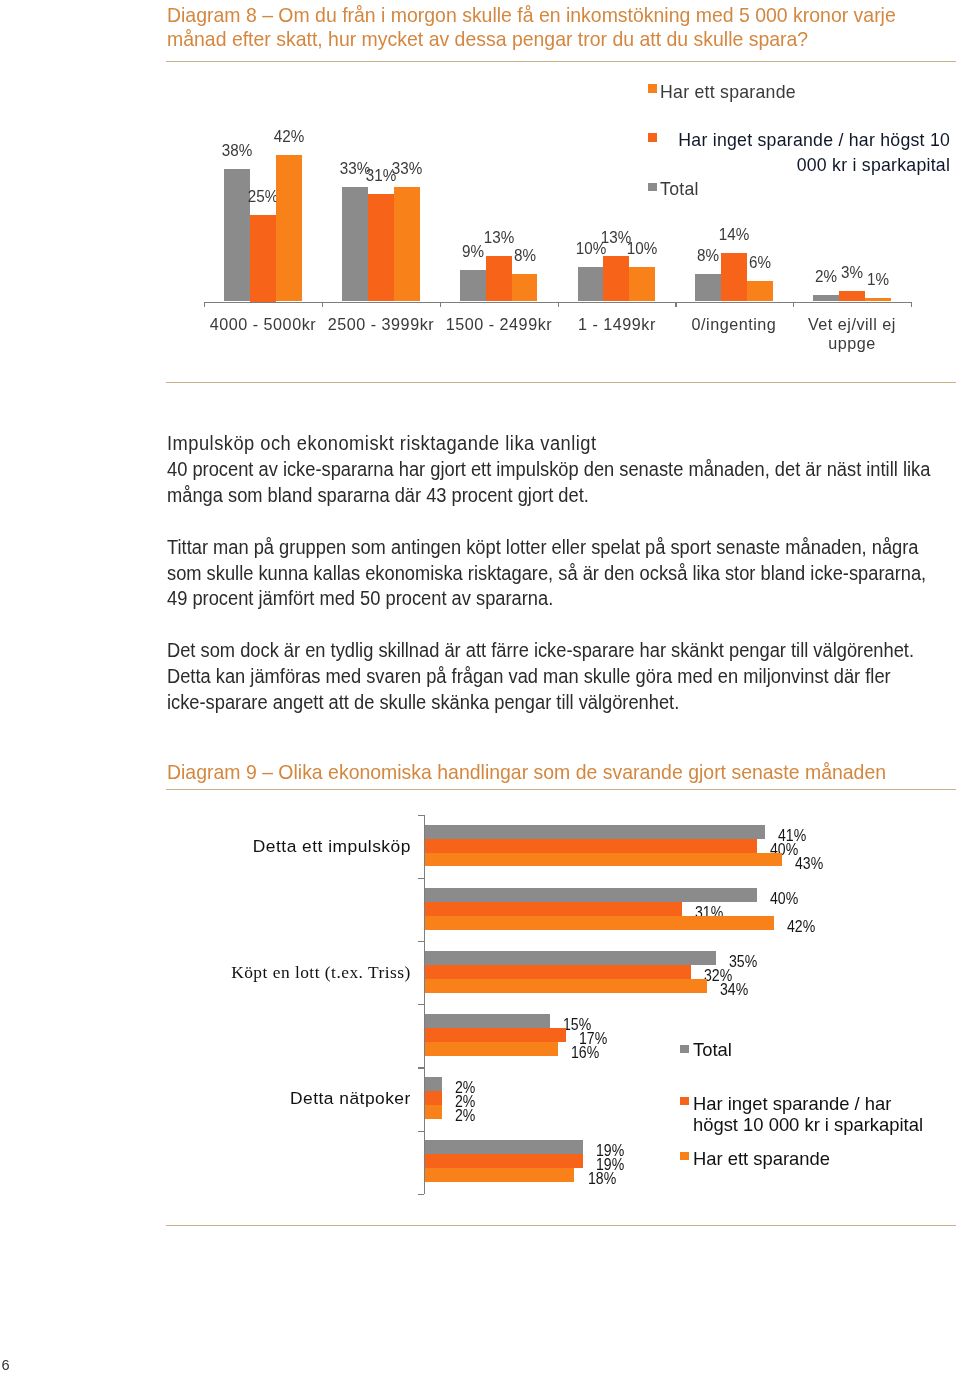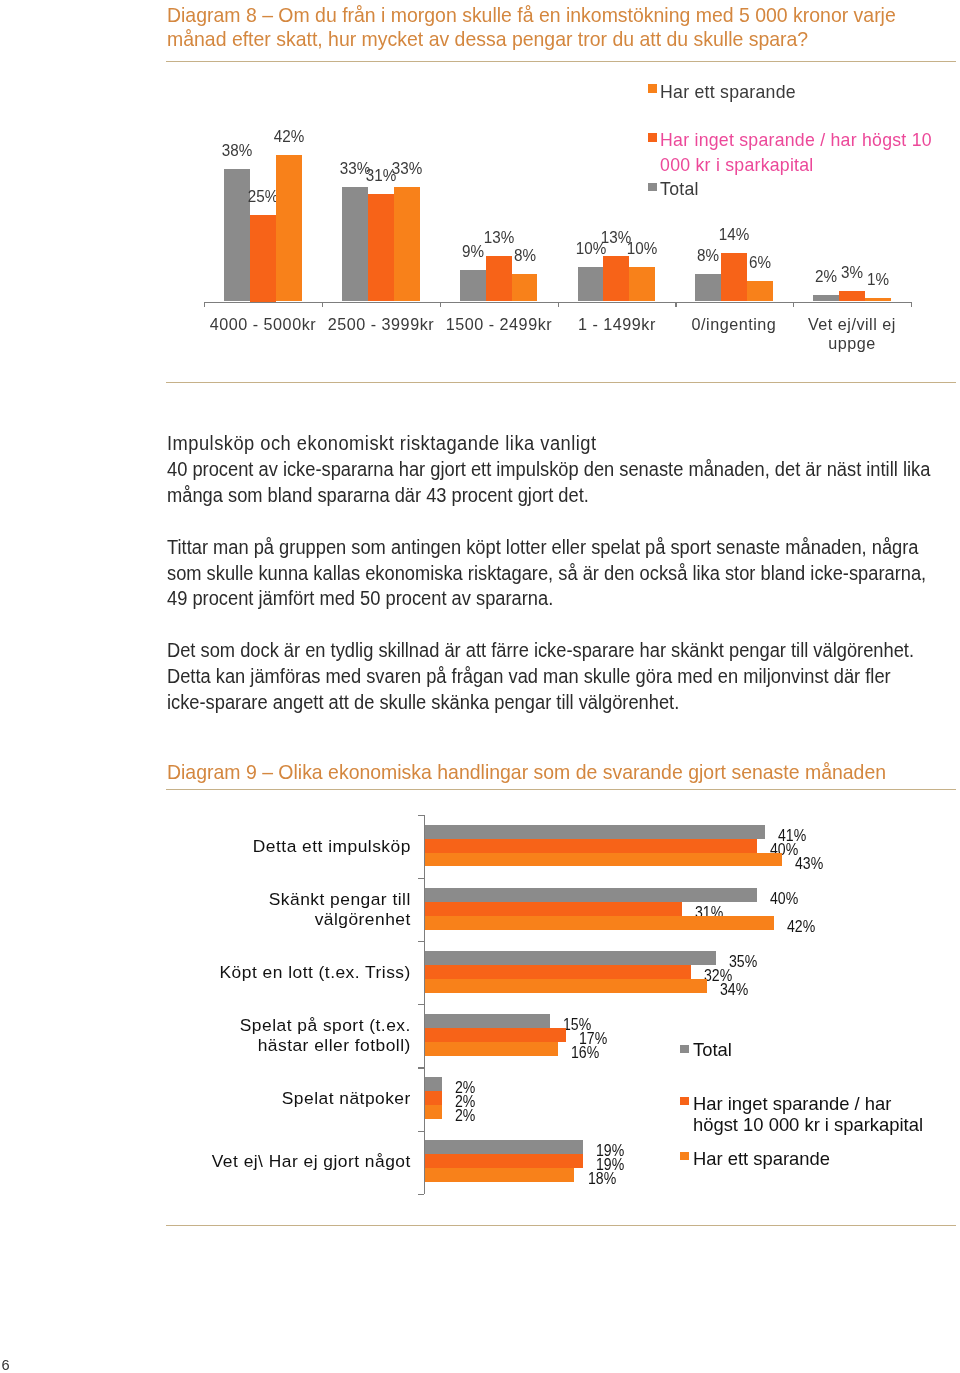--- a/index.html
+++ b/index.html
@@ -89,21 +89,21 @@
       <div style="position: absolute; left: 699.033px; top: 228.02px; width: 25.9px; height: 3.48px; background: rgb(248, 129, 26);"></div>
       <div class="vlab" style="left: 685.033px; top: 201.02px; width: 53.9px; text-align: center;">1%</div>
       <div class="xlab" style="left: 615.167px; top: 245px; width: 141.833px;">Vet ej/vill ej
 uppge</div>
       <div style="position: absolute; left: 482.3px; top: 11.5px; width: 300px;">
         <span style="position: absolute; left: 0px; top: 2.5px; width: 8.9px; height: 8.6px; background: rgb(248, 129, 26);"></span>
         <span style="position: absolute; left: 11.8px; top: -1.5px; width: 290px; font-size: 17.7px; line-height: 25.4px; color: rgb(58, 58, 58); white-space: pre-line; letter-spacing: 0.25px;">Har ett sparande</span>
       </div>
       <div style="position: absolute; left: 482.3px; top: 59px; width: 300px;">
         <span style="position: absolute; left: 0px; top: 4.3px; width: 8.9px; height: 8.6px; background: rgb(247, 99, 24);"></span>
-        <span style="position: absolute; left: 11.8px; top: -1.5px; width: 290px; font-size: 17.7px; line-height: 25.4px; color: #ec4899; white-space: pre-line; letter-spacing: 0.25px;">Har inget sparande / har högst 10
+        <span style="position: absolute; left: 11.8px; top: -1.5px; width: 290px; font-size: 17.7px; line-height: 25.4px; color: #0f172a; white-space: pre-line; letter-spacing: 0.25px; text-align: right;">Har inget sparande / har högst 10
 000 kr i sparkapital</span>
       </div>
       <div style="position: absolute; left: 482.3px; top: 108.5px; width: 300px;">
         <span style="position: absolute; left: 0px; top: 4.2px; width: 8.9px; height: 8.6px; background: rgb(139, 139, 139);"></span>
         <span style="position: absolute; left: 11.8px; top: -1.5px; width: 290px; font-size: 17.7px; line-height: 25.4px; color: rgb(58, 58, 58); white-space: pre-line; letter-spacing: 0.25px;">Total</span>
       </div>
     </div>
 
   <div class="rule" style="top: 382px; background: rgb(198, 177, 137);"></div>
 
@@ -132,51 +132,46 @@
       <div class="c9lab" style="left: 604.1px; top: 46.575px;">40%</div>
       <div style="position: absolute; left: 259px; top: 57.525px; width: 356.9px; height: 13.95px; background: rgb(248, 129, 26);"></div>
       <div class="c9lab" style="left: 629px; top: 60.525px;">43%</div>
       <div style="position: absolute; left: 0px; top: 20px; width: 244.8px; height: 63.1px; display: flex; align-items: center; justify-content: flex-end; text-align: right; font-size: 17.4px; line-height: 19.9px; color: rgb(17, 17, 17); white-space: pre-line; letter-spacing: 0.48px;">Detta ett impulsköp</div>
       <div style="position: absolute; left: 259px; top: 92.725px; width: 332px; height: 13.95px; background: rgb(139, 139, 139);"></div>
       <div class="c9lab" style="left: 604.1px; top: 95.725px;">40%</div>
       <div style="position: absolute; left: 259px; top: 106.675px; width: 257.3px; height: 13.95px; background: rgb(247, 99, 24);"></div>
       <div class="c9lab" style="left: 529.4px; top: 109.675px;">31%</div>
       <div style="position: absolute; left: 259px; top: 120.625px; width: 348.6px; height: 13.95px; background: rgb(248, 129, 26);"></div>
       <div class="c9lab" style="left: 620.7px; top: 123.625px;">42%</div>
-      <div style="position: absolute; left: 0px; top: 83.1px; width: 244.8px; height: 63.1px; display: flex; align-items: center; justify-content: flex-end; text-align: right; font-size: 17.4px; line-height: 19.9px; color: rgb(17, 17, 17); white-space: pre-line; letter-spacing: 0.48px;">Skänkt pengar till
-välgörenhet</div>
       <div style="position: absolute; left: 259px; top: 155.825px; width: 290.5px; height: 13.95px; background: rgb(139, 139, 139);"></div>
       <div class="c9lab" style="left: 562.6px; top: 158.825px;">35%</div>
       <div style="position: absolute; left: 259px; top: 169.775px; width: 265.6px; height: 13.95px; background: rgb(247, 99, 24);"></div>
       <div class="c9lab" style="left: 537.7px; top: 172.775px;">32%</div>
       <div style="position: absolute; left: 259px; top: 183.725px; width: 282.2px; height: 13.95px; background: rgb(248, 129, 26);"></div>
       <div class="c9lab" style="left: 554.3px; top: 186.725px;">34%</div>
-      <div style="position: absolute; left: 0px; top: 146.2px; width: 244.8px; height: 63.1px; display: flex; align-items: center; justify-content: flex-end; text-align: right; font-size: 17.4px; line-height: 19.9px; color: rgb(17, 17, 17); white-space: pre-line; letter-spacing: 0.48px;">Köpt en lott (t.ex. Triss)</div>
+      <div style="position: absolute; left: 0px; top: 146.2px; width: 244.8px; height: 63.1px; display: flex; align-items: center; justify-content: flex-end; text-align: right; font-size: 17.4px; line-height: 19.9px; color: rgb(17, 17, 17); white-space: pre-line; letter-spacing: 0.48px; font-family: Liberation Serif, serif;">Köpt en lott (t.ex. Triss)</div>
       <div style="position: absolute; left: 259px; top: 218.925px; width: 124.5px; height: 13.95px; background: rgb(139, 139, 139);"></div>
       <div class="c9lab" style="left: 396.6px; top: 221.925px;">15%</div>
       <div style="position: absolute; left: 259px; top: 232.875px; width: 141.1px; height: 13.95px; background: rgb(247, 99, 24);"></div>
       <div class="c9lab" style="left: 413.2px; top: 235.875px;">17%</div>
       <div style="position: absolute; left: 259px; top: 246.825px; width: 132.8px; height: 13.95px; background: rgb(248, 129, 26);"></div>
       <div class="c9lab" style="left: 404.9px; top: 249.825px;">16%</div>
-      <div style="position: absolute; left: 0px; top: 209.3px; width: 244.8px; height: 63.1px; display: flex; align-items: center; justify-content: flex-end; text-align: right; font-size: 17.4px; line-height: 19.9px; color: rgb(17, 17, 17); white-space: pre-line; letter-spacing: 0.48px;">Spelat på sport (t.ex.
-hästar eller fotboll)</div>
       <div style="position: absolute; left: 259px; top: 282.025px; width: 16.6px; height: 13.95px; background: rgb(139, 139, 139);"></div>
       <div class="c9lab" style="left: 288.7px; top: 285.025px;">2%</div>
       <div style="position: absolute; left: 259px; top: 295.975px; width: 16.6px; height: 13.95px; background: rgb(247, 99, 24);"></div>
       <div class="c9lab" style="left: 288.7px; top: 298.975px;">2%</div>
       <div style="position: absolute; left: 259px; top: 309.925px; width: 16.6px; height: 13.95px; background: rgb(248, 129, 26);"></div>
       <div class="c9lab" style="left: 288.7px; top: 312.925px;">2%</div>
-      <div style="position: absolute; left: 0px; top: 272.4px; width: 244.8px; height: 63.1px; display: flex; align-items: center; justify-content: flex-end; text-align: right; font-size: 17.4px; line-height: 19.9px; color: rgb(17, 17, 17); white-space: pre-line; letter-spacing: 0.48px;">Spelat nätpoker</div>
+      <div style="position: absolute; left: 0px; top: 272.4px; width: 244.8px; height: 63.1px; display: flex; align-items: center; justify-content: flex-end; text-align: right; font-size: 17.4px; line-height: 19.9px; color: rgb(17, 17, 17); white-space: pre-line; letter-spacing: 0.48px;">Detta nätpoker</div>
       <div style="position: absolute; left: 259px; top: 345.125px; width: 157.7px; height: 13.95px; background: rgb(139, 139, 139);"></div>
       <div class="c9lab" style="left: 429.8px; top: 348.125px;">19%</div>
       <div style="position: absolute; left: 259px; top: 359.075px; width: 157.7px; height: 13.95px; background: rgb(247, 99, 24);"></div>
       <div class="c9lab" style="left: 429.8px; top: 362.075px;">19%</div>
       <div style="position: absolute; left: 259px; top: 373.025px; width: 149.4px; height: 13.95px; background: rgb(248, 129, 26);"></div>
       <div class="c9lab" style="left: 421.5px; top: 376.025px;">18%</div>
-      <div style="position: absolute; left: 0px; top: 335.5px; width: 244.8px; height: 63.1px; display: flex; align-items: center; justify-content: flex-end; text-align: right; font-size: 17.4px; line-height: 19.9px; color: rgb(17, 17, 17); white-space: pre-line; letter-spacing: 0.48px;">Vet ej\ Har ej gjort något</div>
       <div style="position: absolute; left: 513.8px; top: 248.5px; width: 300px;">
         <span style="position: absolute; left: 0px; top: 1.8px; width: 8.9px; height: 8.1px; background: rgb(139, 139, 139);"></span>
         <span style="position: absolute; left: 13.2px; top: -3.8px; width: 290px; font-size: 18.4px; line-height: 20.8px; color: rgb(17, 17, 17); white-space: pre-line;">Total</span>
       </div>
       <div style="position: absolute; left: 513.8px; top: 302.5px; width: 300px;">
         <span style="position: absolute; left: 0px; top: -0.2px; width: 8.9px; height: 8.1px; background: rgb(247, 99, 24);"></span>
         <span style="position: absolute; left: 13.2px; top: -3.8px; width: 290px; font-size: 18.4px; line-height: 20.8px; color: rgb(17, 17, 17); white-space: pre-line;">Har inget sparande / har
 högst 10 000 kr i sparkapital</span>
       </div>
       <div style="position: absolute; left: 513.8px; top: 357.5px; width: 300px;">

